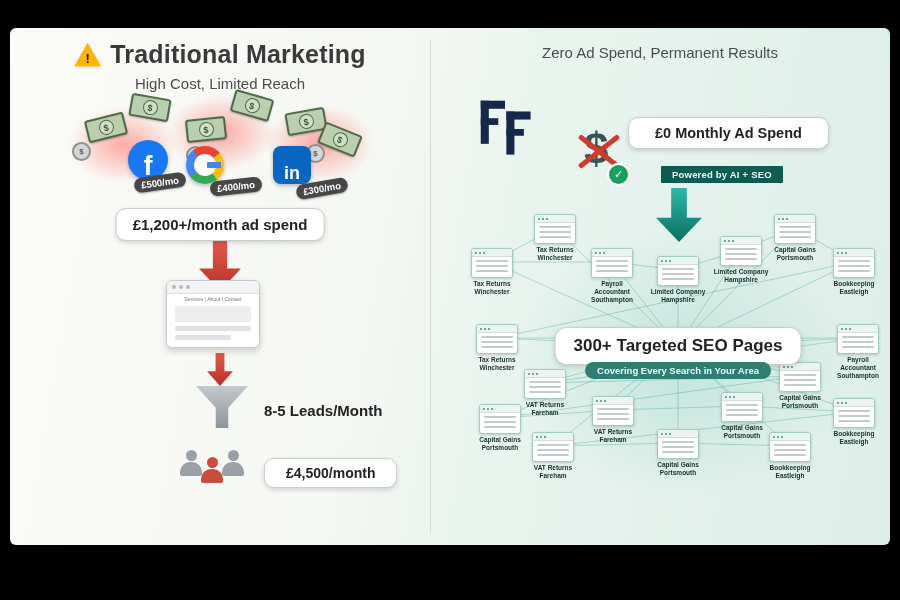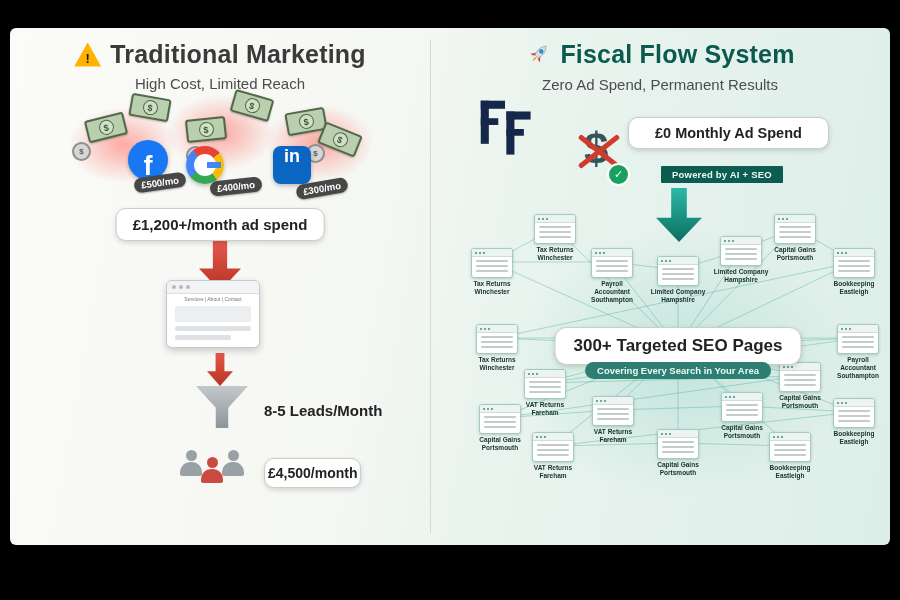--- a/index.html
+++ b/index.html
@@ -47,34 +47,34 @@
   
   .fb{position:absolute;left:118px;top:112px;width:40px;height:40px;border-radius:50%;
     background:#1877f2;display:flex;align-items:flex-end;justify-content:center;z-index:2;
     box-shadow:0 2px 4px rgba(0,0,0,.25);color:#fff;font-weight:bold;font-size:27px;line-height:.95;}
   .gg{position:absolute;left:176px;top:118px;width:38px;height:38px;border-radius:50%;z-index:2;
     background:conic-gradient(from -40deg,#ea4335 0 25%,#fbbc05 25% 50%,#34a853 50% 75%,#4285f4 75% 100%);
     box-shadow:0 2px 4px rgba(0,0,0,.25);}
   .gg .hole{position:absolute;left:8px;top:8px;width:22px;height:22px;border-radius:50%;background:#fff;}
   .gg .bar{position:absolute;right:3px;top:16px;width:14px;height:6px;background:#4285f4;}
   .li{position:absolute;left:263px;top:118px;width:38px;height:38px;border-radius:8px;
-    background:#0a66c2;display:flex;align-items:flex-start;justify-content:center;z-index:2;
+    background:#0a66c2;display:flex;align-items:flex-end;justify-content:center;z-index:2;
     box-shadow:0 2px 4px rgba(0,0,0,.25);color:#fff;font-weight:bold;font-size:18px;}
   .cost-pill{position:absolute;background:#474747;color:#fff;font-size:9.5px;font-weight:bold;
     padding:2px 7px;border-radius:8px;z-index:3;white-space:nowrap;box-shadow:0 1px 2px rgba(0,0,0,.3);}
   .cp1{left:124px;top:147px;transform:rotate(-8deg);}
   .cp2{left:200px;top:151px;transform:rotate(-6deg);}
   .cp3{left:286px;top:153px;transform:rotate(-10deg);}
 
   
   .badge{background:#fff;border:1px solid #c8cec8;border-radius:10px;
     box-shadow:0 2px 5px rgba(0,0,0,.15);color:#222;font-weight:bold;white-space:nowrap;}
   .total-badge{position:absolute;left:50%;transform:translateX(-50%);top:180px;
     padding:7px 16px;font-size:15px;z-index:3;}
-  .money-badge{position:absolute;left:254px;top:430px;padding:6px 3px;font-size:14px;}
+  .money-badge{position:absolute;left:254px;top:430px;padding:6px 21px;font-size:14px;}
 
   
   .arrow{clip-path:polygon(33% 0,67% 0,67% 55%,100% 55%,50% 100%,0 55%,33% 55%);}
   .arrow-red-big{position:absolute;left:50%;transform:translateX(-50%);top:213px;width:42px;height:50px;
     background:linear-gradient(#e4584a,#b83225);}
   .arrow-red-small{position:absolute;left:50%;transform:translateX(-50%);top:325px;width:26px;height:33px;
     background:linear-gradient(#e4584a,#b83225);}
   .arrow-teal{position:absolute;left:226px;top:160px;width:46px;height:54px;z-index:4;
     background:linear-gradient(#2cb8a6,#0a6f62);}
 
@@ -564,32 +564,20 @@
               <b></b>
               <b></b>
               <b></b>
             </div>
           </div>
           <div class="nlabel">Bookkeeping Eastleigh</div>
         </div>
       </div>
 
     <div class="head">
-      <div class="title-row">
-        <svg width="26" height="26" viewBox="0 0 24 24">
-          <g transform="rotate(42 12 12)">
-            <path d="M12 1 C15 4 16 9 14 14 L10 14 C8 9 9 4 12 1 Z" fill="#d8dee4" stroke="#8b97a3" stroke-width="0.6"></path>
-            <circle cx="12" cy="7.5" r="2.1" fill="#2e8fcf"></circle>
-            <path d="M9.6 11.5 L6 16 L9.6 15 Z" fill="#d6483a"></path>
-            <path d="M14.4 11.5 L18 16 L14.4 15 Z" fill="#d6483a"></path>
-            <path d="M10.8 15.3 L12 20 L13.2 15.3 Z" fill="#f5a623"></path>
-          </g>
-        </svg>
-        <span class="r-title">Fiscal Flow System</span>
-      </div>
       <div class="subtitle">Zero Ad Spend, Permanent Results</div>
     </div>
 
     <div class="ff-logo">
       <svg width="58" height="62" viewBox="0 0 42 46">
         <g fill="#16284a">
           <rect x="3" y="2" width="6" height="32"></rect>
           <rect x="3" y="2" width="18" height="6"></rect>
           <rect x="3" y="15" width="13" height="5"></rect>
           <rect x="22" y="10" width="6" height="32"></rect>

